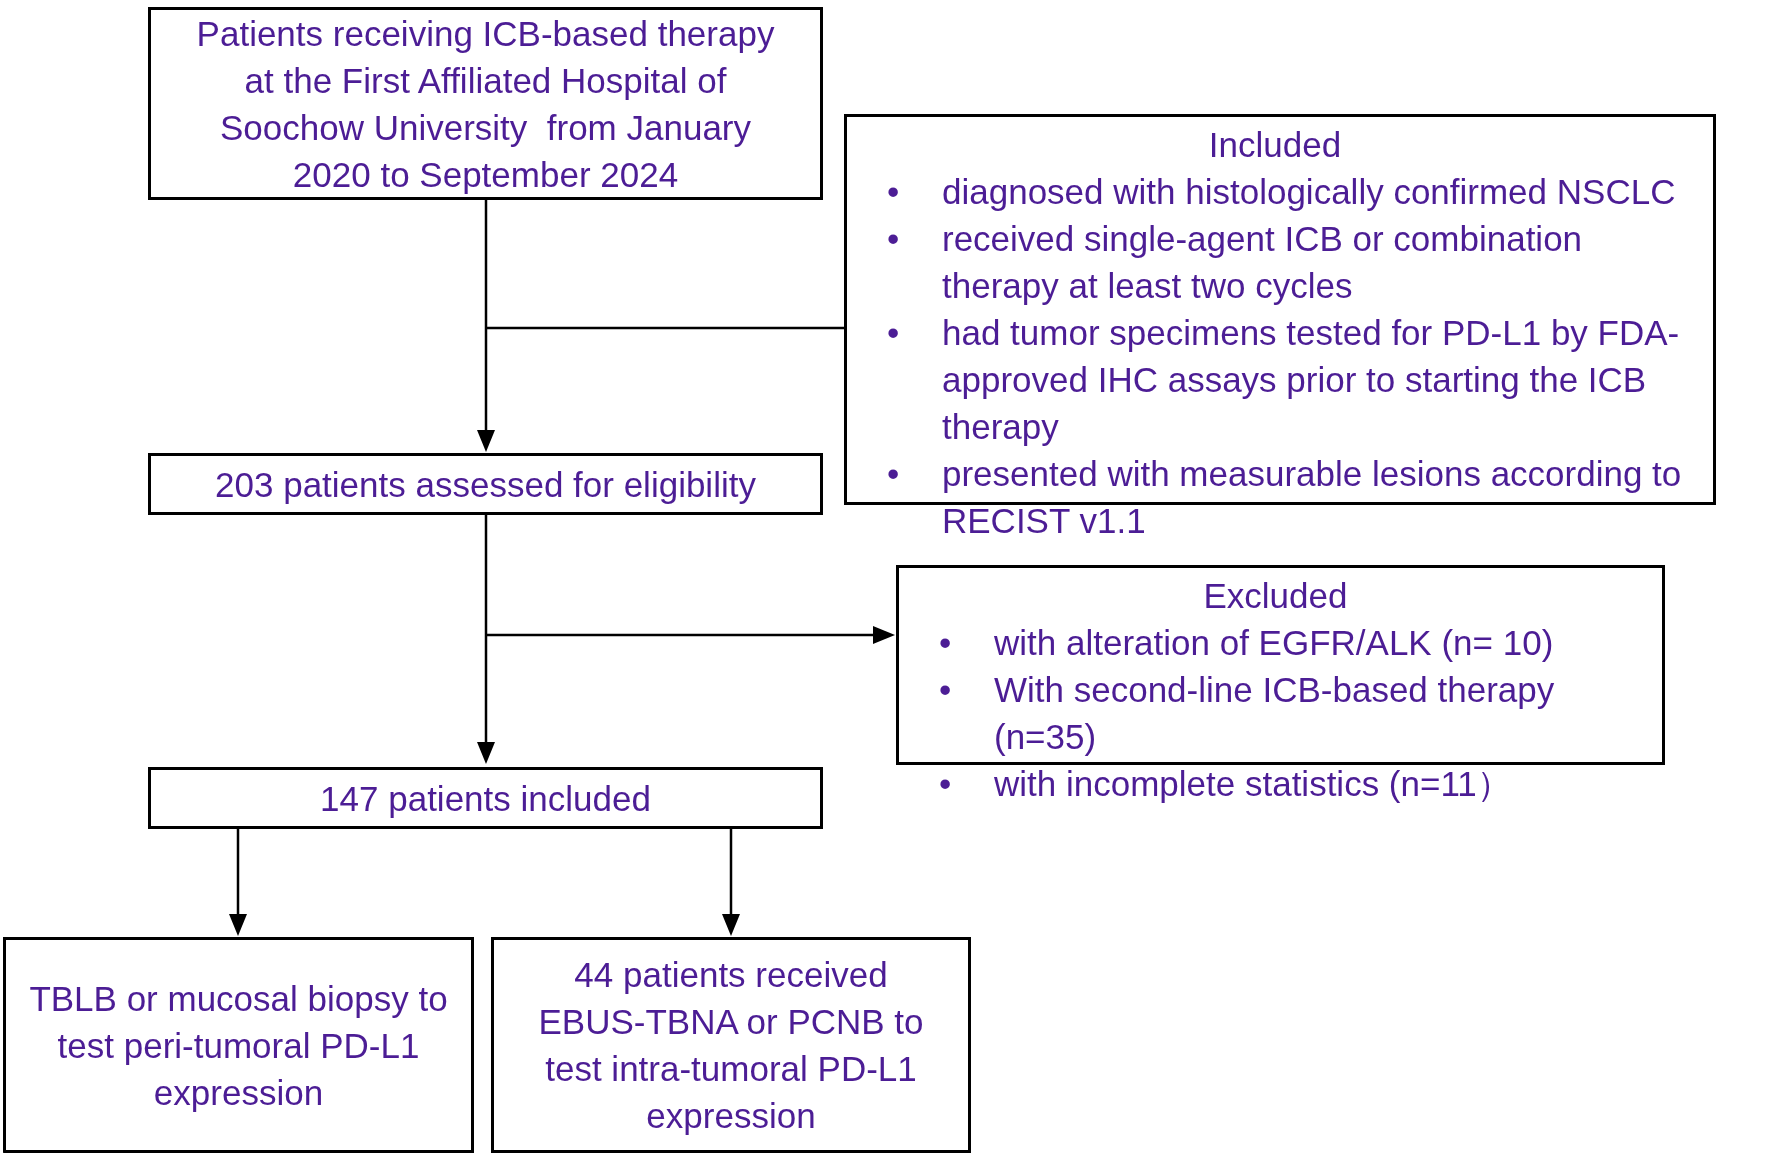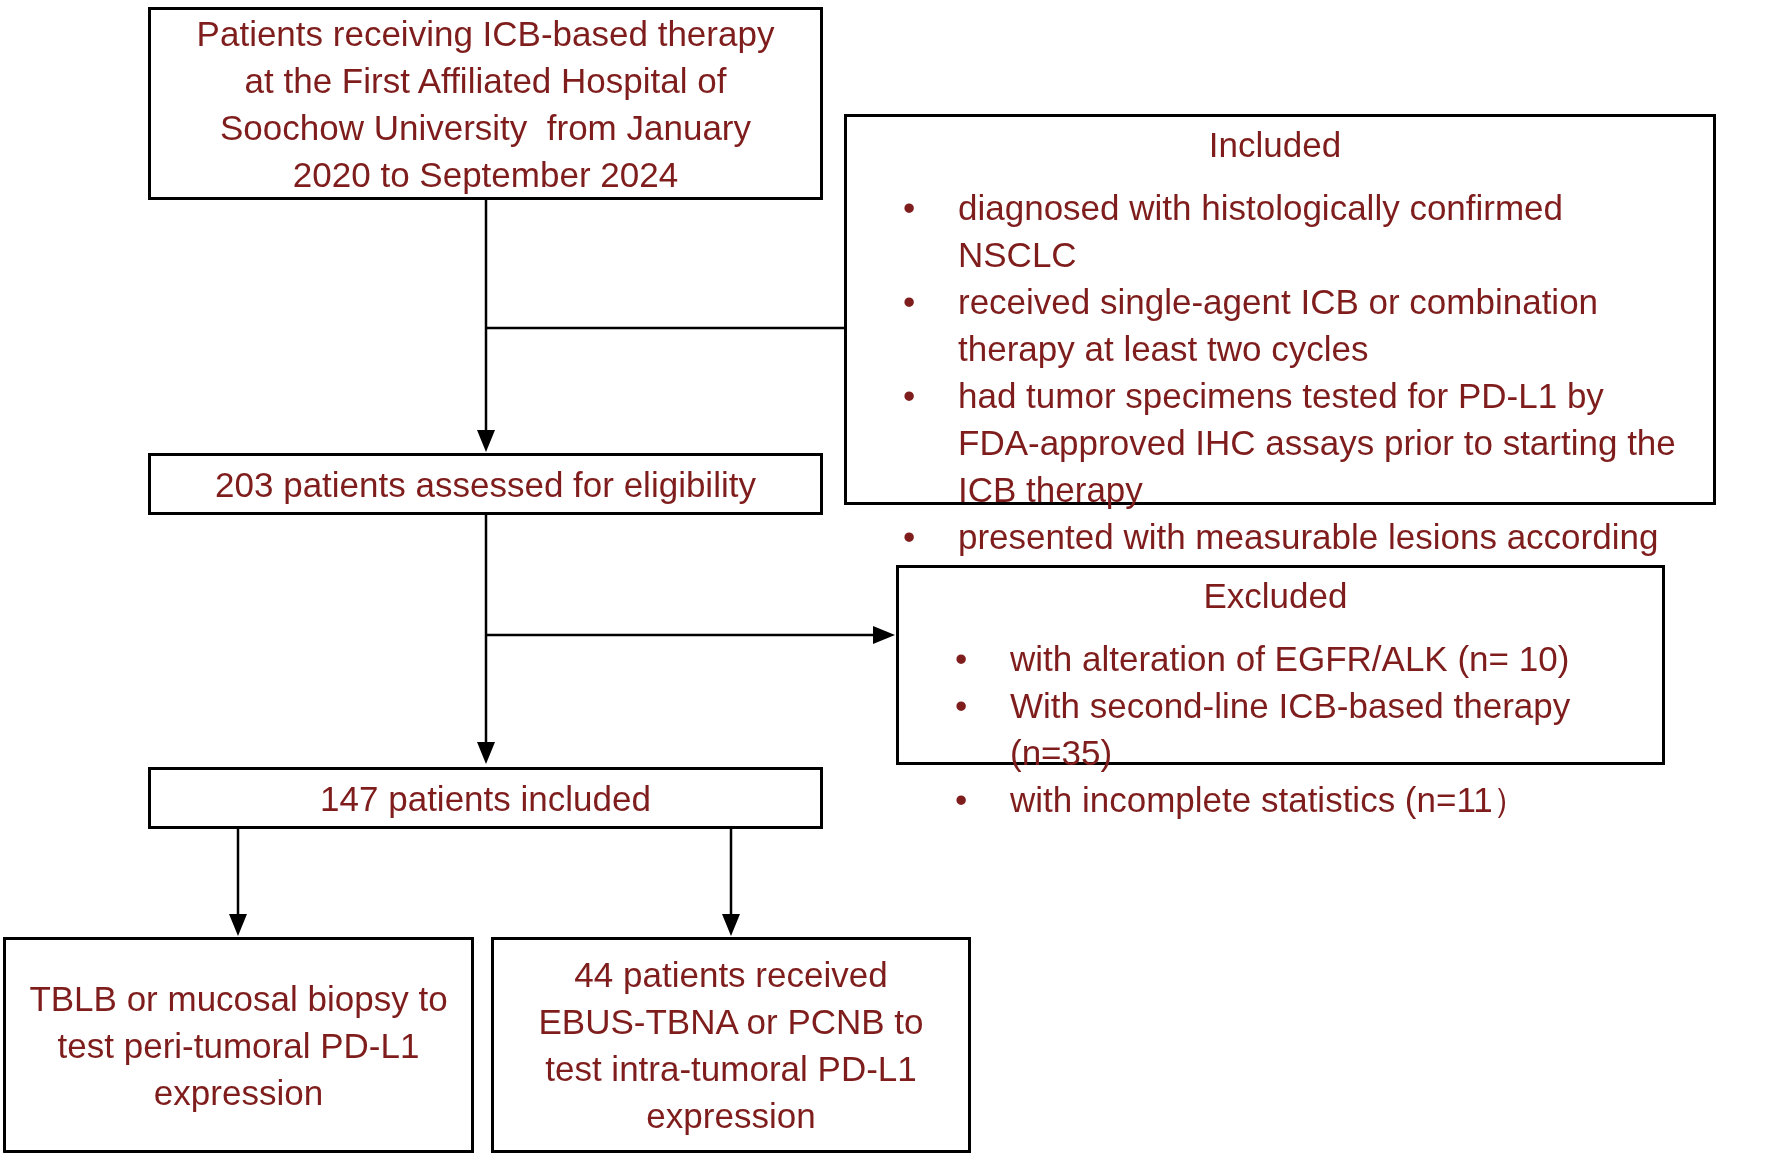--- a/index.html
+++ b/index.html
@@ -6,21 +6,21 @@
     margin: 0;
     padding: 0;
     background: #ffffff;
   }
   .canvas {
     position: relative;
     width: 1775px;
     height: 1160px;
     background: #ffffff;
     font-family: "Liberation Sans", "DejaVu Sans", sans-serif;
-    color: #7f1d1d;
+    color: #4c1d95;
     overflow: hidden;
     border-radius: 17px;
   }
   .connectors {
     position: absolute;
     left: 0;
     top: 0;
     width: 1775px;
     height: 1160px;
   }
@@ -41,21 +41,21 @@
   }
   .line { white-space: pre-wrap; }
   .side-box {
     padding: 4px 10px 0 0;
   }
   .box-title {
     text-align: center;
     white-space: pre-wrap;
   }
   ul.bullets {
-    margin: 16px;
+    margin: 0;
     padding: 0 0 0 30px;
     list-style: none;
   }
   ul.bullets li {
     position: relative;
     padding-left: 65px;
     white-space: pre-wrap;
   }
   ul.bullets li::before {
     content: "\2022";

